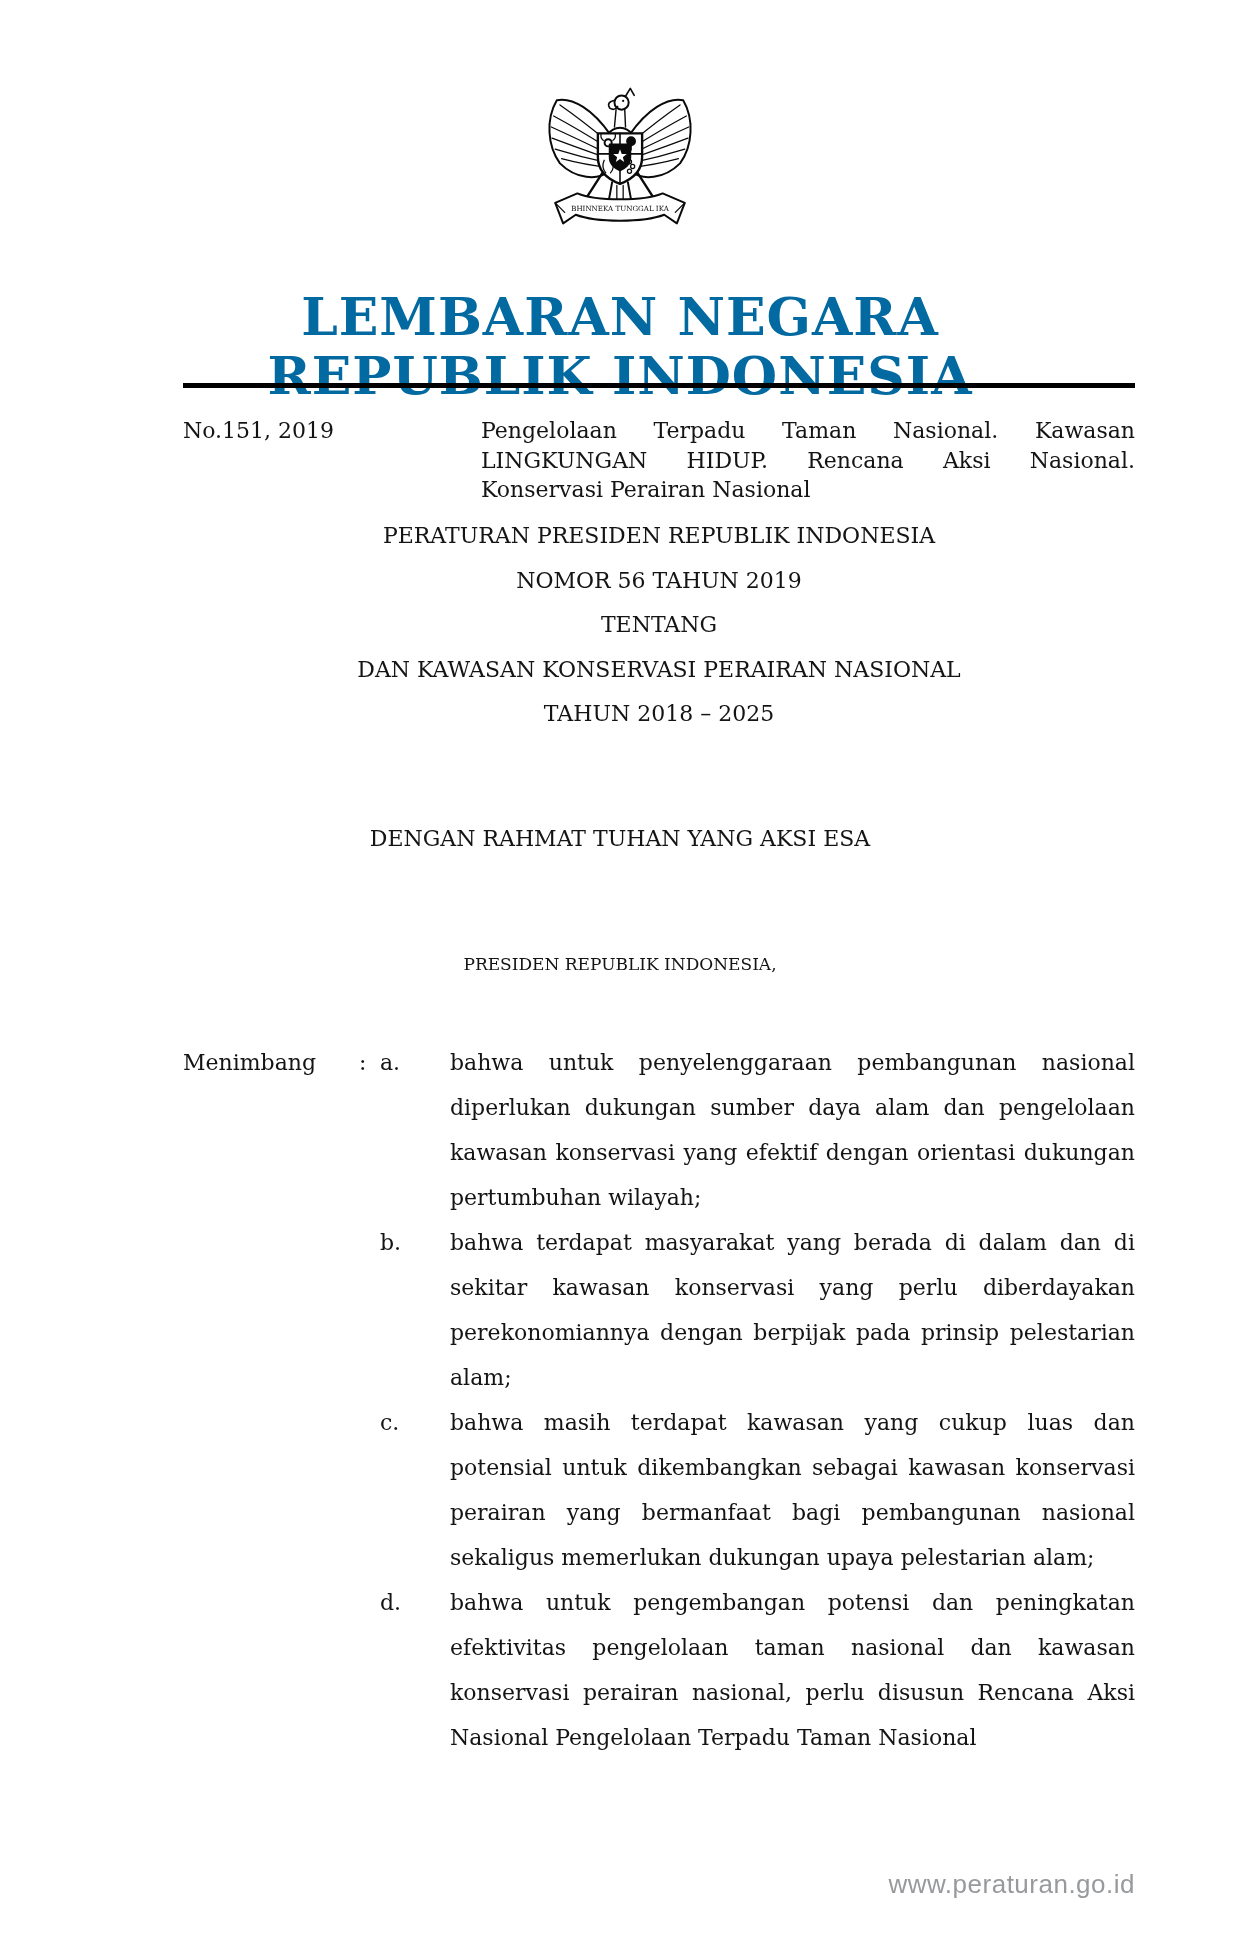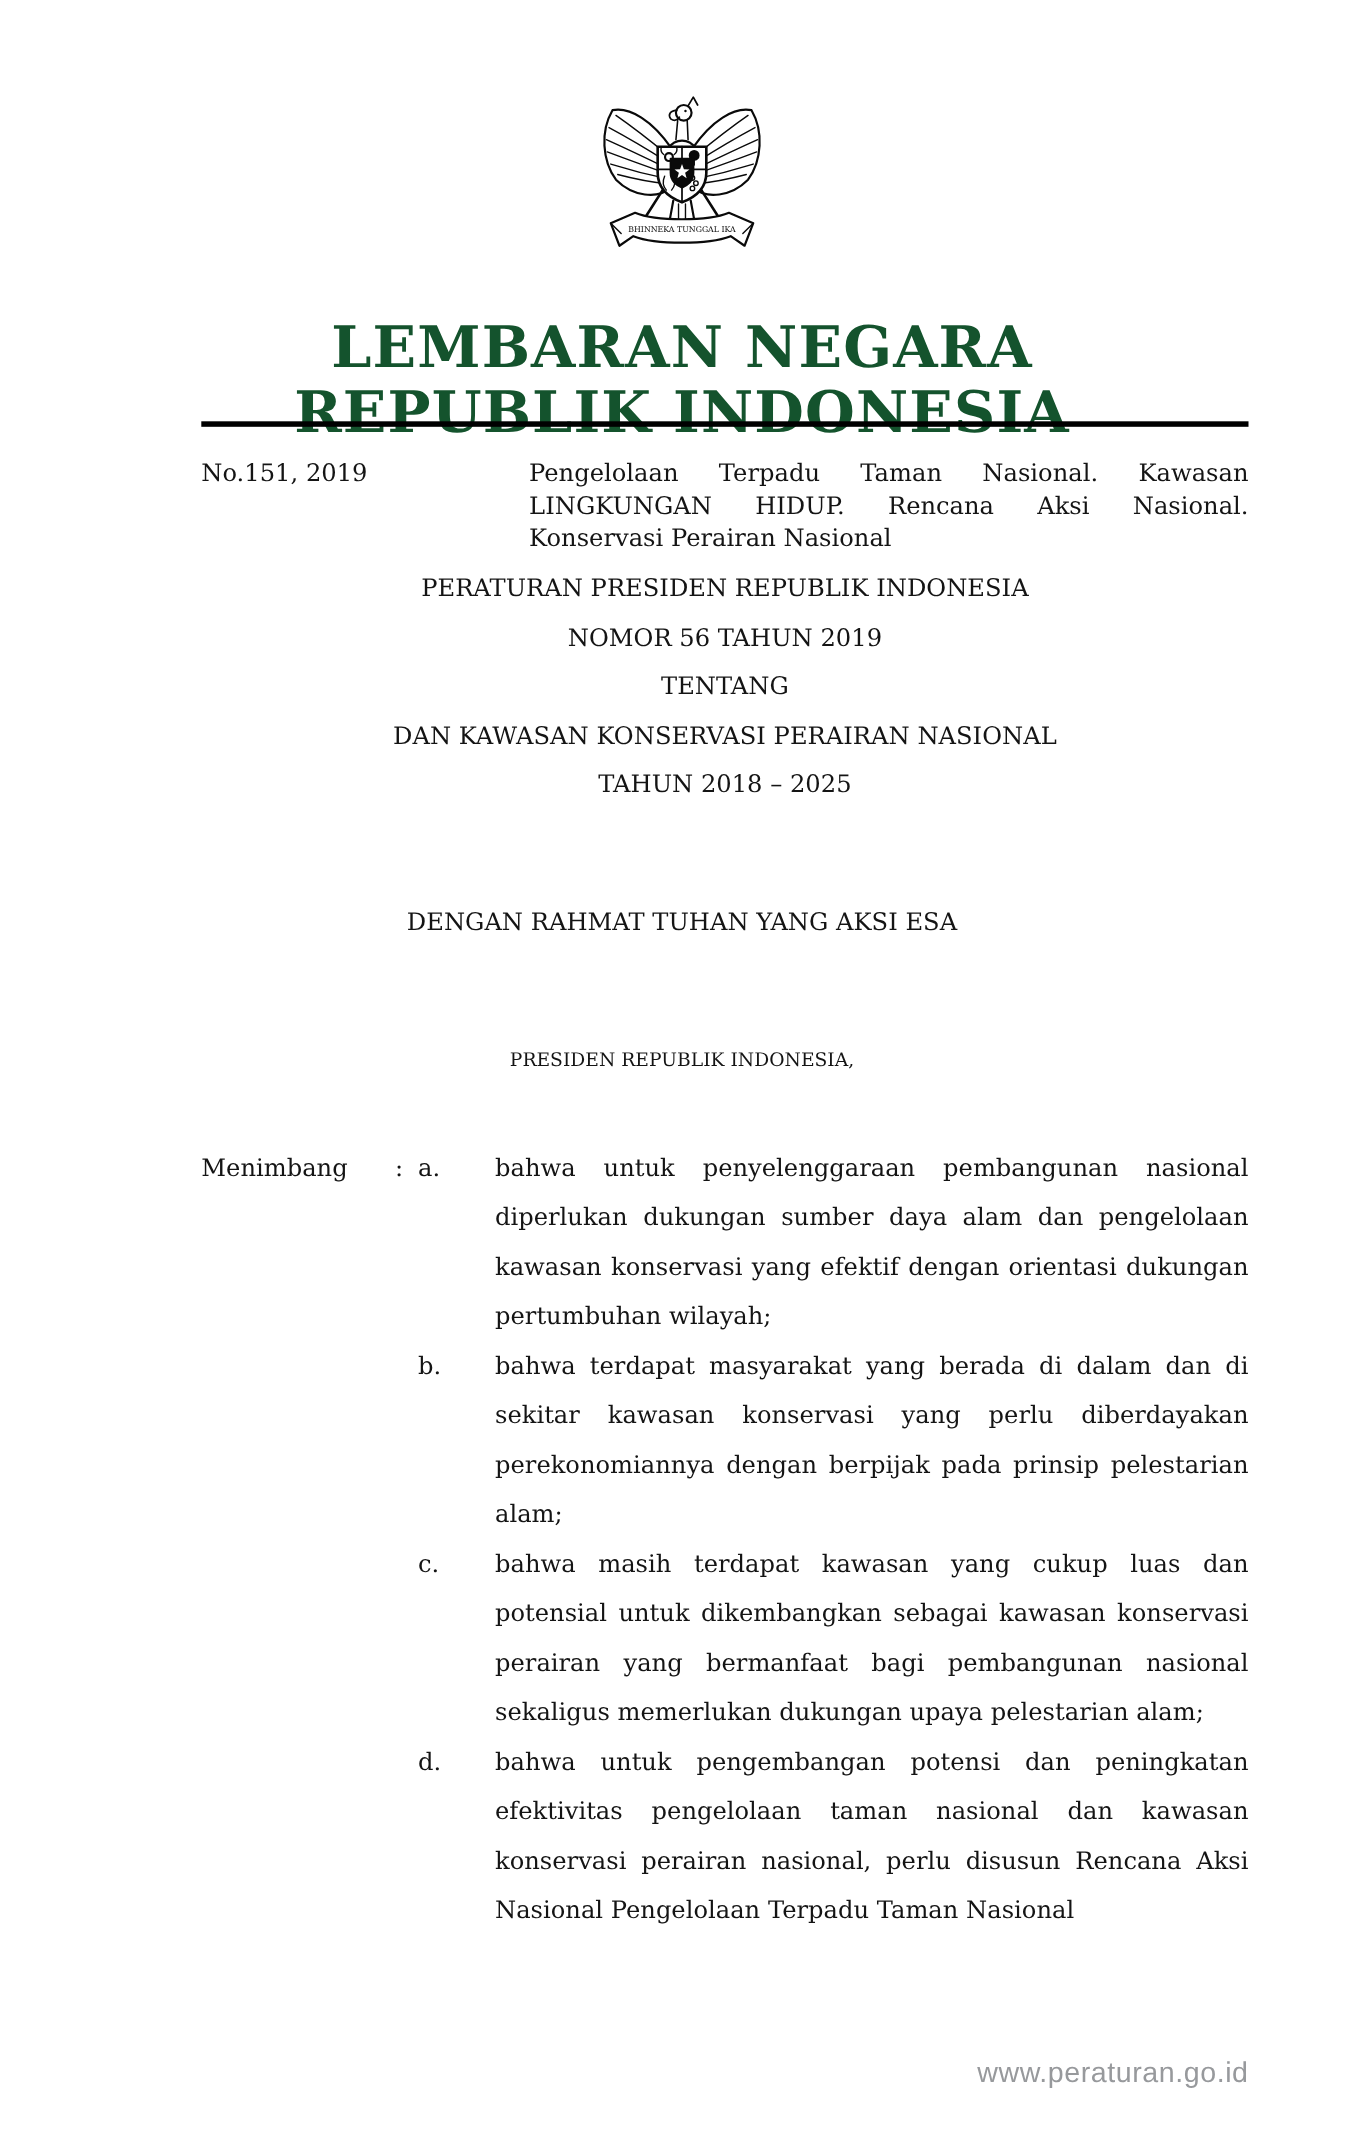--- a/index.html
+++ b/index.html
@@ -11,21 +11,21 @@
     padding-left:48px;
   }
   
   .emblem { position:absolute; top:78px; left:50%; transform:translateX(-50%); width:158px; height:166px; }
   .emblem svg { display:block; width:100%; height:100%; }
 
   
   .masthead-title {
     position:absolute; top:252px; left:0; width:100%;
     text-align:center; font-weight:bold; font-size:52px; line-height:59px;
-    letter-spacing:1px; color:#14532d;
+    letter-spacing:1px; color:#0369a1;
   }
   .masthead-title span { display:block; }
 
   .rule { position:absolute; top:383px; left:145px; width:952px; height:5px; background:#000; }
 
   
   .meta { position:absolute; top:416px; left:145px; width:952px; font-size:22px; }
   .meta-number { position:absolute; left:0; top:0; line-height:29px; white-space:nowrap; }
   .meta-subject { margin-left:298px; width:654px; line-height:29.5px; }
   .subject-line { text-align:justify; }

